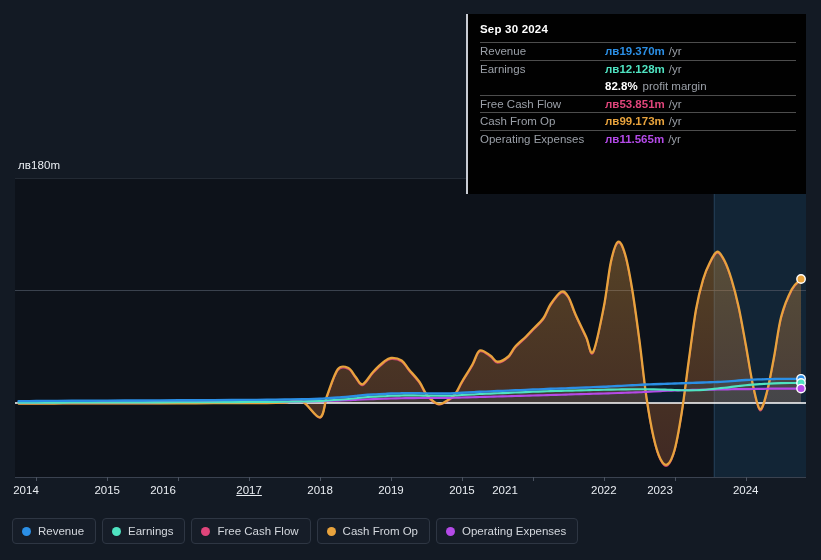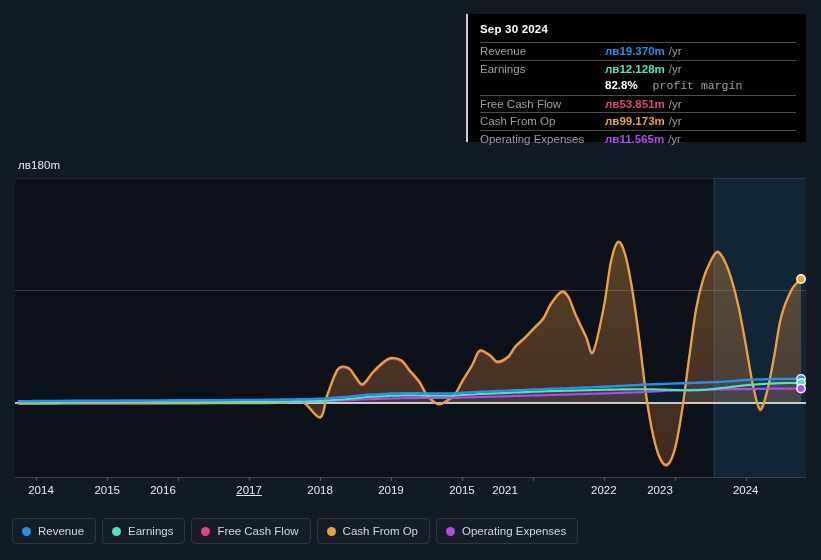--- a/index.html
+++ b/index.html
@@ -41,21 +41,21 @@
     background: #3a4250;
   }
   .x-tick-mark {
     position: absolute; top: 477px; width: 1px; height: 4px; background: #4a5260;
   }
 
   
   .tooltip {
     position: absolute;
     left: 466px; top: 14px;
-    width: 340px; height: 128px;
+    width: 340px; height: 180px;
     background: #010101;
     border-left: 2px solid #c8ccd4;
     padding: 9px 10px 4px 12px;
   }
   .tt-title {
     color: #ffffff;
     font-size: 11.5px;
     font-weight: bold;
     padding-bottom: 7px;
     letter-spacing: .2px;
@@ -73,21 +73,21 @@
     color: #9ba0a8;
     white-space: nowrap;
   }
   .tt-val {
     font-weight: bold;
     white-space: nowrap;
   }
   .tt-cur { font-weight: bold; }
   .tt-unit { color: #9ba0a8; font-weight: normal; margin-left: 4px; }
   .tt-margin-val { color: #ffffff; font-weight: bold; }
-  .tt-margin-txt { color: #9ba0a8; margin-left: 15px; font-family: Liberation Mono, monospace; }
+  .tt-margin-txt { color: #9ba0a8; margin-left: 5px; }
 
   
   .legend {
     position: absolute; left: 12px; top: 518px;
     display: flex; gap: 6px;
   }
   .legend-item {
     display: flex; align-items: center; gap: 7px;
     border: 1px solid #2e3643;
     border-radius: 4px;
@@ -143,21 +143,21 @@
         <path d="M3.55,223.13C6.50,223.10 15.37,223.04 21.28,223.00C27.19,222.96 33.11,222.92 39.02,222.88C44.93,222.83 50.84,222.77 56.75,222.75C62.67,222.73 68.58,222.77 74.49,222.75C80.40,222.73 86.31,222.67 92.22,222.63C98.14,222.58 104.05,222.52 109.96,222.50C115.87,222.48 121.78,222.52 127.70,222.50C133.61,222.48 139.52,222.42 145.43,222.38C151.34,222.33 157.25,222.27 163.17,222.25C169.08,222.23 174.99,222.27 180.90,222.25C186.81,222.23 192.72,222.17 198.64,222.12C204.55,222.08 210.46,222.04 216.37,222.00C222.28,221.96 228.20,221.92 234.11,221.88C240.02,221.83 245.93,221.81 251.84,221.75C257.75,221.69 263.67,221.58 269.58,221.50C275.49,221.42 281.40,221.38 287.31,221.25C293.23,221.13 300.91,220.92 305.05,220.75C309.19,220.58 309.19,220.46 312.14,220.25C315.10,220.04 319.24,219.75 322.78,219.50C326.33,219.25 330.47,219.00 333.43,218.75C336.38,218.50 338.16,218.25 340.52,218.00C342.88,217.75 344.66,217.50 347.61,217.25C350.57,217.00 354.71,216.71 358.26,216.50C361.80,216.29 365.94,216.17 368.90,216.00C371.85,215.83 373.04,215.63 375.99,215.50C378.95,215.38 383.68,215.31 386.63,215.25C389.59,215.19 390.77,215.13 393.73,215.13C396.68,215.13 401.41,215.21 404.37,215.25C407.32,215.29 408.51,215.33 411.46,215.38C414.42,215.42 419.15,215.48 422.10,215.50C425.06,215.52 426.24,215.54 429.20,215.50C432.15,215.46 436.88,215.37 439.84,215.25C442.79,215.12 443.98,214.92 446.93,214.75C449.89,214.58 454.62,214.42 457.57,214.25C460.53,214.08 461.71,213.90 464.67,213.75C467.62,213.60 472.35,213.50 475.31,213.37C478.27,213.25 479.45,213.13 482.40,213.00C485.36,212.88 490.09,212.75 493.04,212.63C496.00,212.50 497.18,212.38 500.14,212.25C503.09,212.13 507.82,212.00 510.78,211.88C513.74,211.75 514.92,211.63 517.87,211.50C520.83,211.38 525.56,211.25 528.52,211.13C531.47,211.00 532.65,210.85 535.61,210.75C538.57,210.65 543.30,210.60 546.25,210.50C549.21,210.40 550.98,210.23 553.35,210.13C555.71,210.02 557.48,209.98 560.44,209.88C563.40,209.77 568.12,209.63 571.08,209.50C574.04,209.38 575.22,209.25 578.17,209.13C581.13,209.00 585.86,208.88 588.82,208.75C591.77,208.63 593.55,208.50 595.91,208.38C598.28,208.25 600.64,208.13 603.00,208.00C605.37,207.88 607.73,207.75 610.10,207.62C612.46,207.50 614.83,207.38 617.19,207.25C619.56,207.13 621.92,207.00 624.29,206.88C626.65,206.75 629.02,206.60 631.38,206.50C633.75,206.40 636.11,206.33 638.48,206.25C640.84,206.17 643.20,206.08 645.57,206.00C647.93,205.92 650.30,205.83 652.66,205.75C655.03,205.67 657.39,205.58 659.76,205.50C662.12,205.42 664.49,205.33 666.85,205.25C669.22,205.17 671.58,205.08 673.95,205.00C676.31,204.92 678.68,204.83 681.04,204.75C683.41,204.67 685.77,204.58 688.13,204.50C690.50,204.42 692.86,204.33 695.23,204.25C697.59,204.17 699.96,204.10 702.32,204.00C704.69,203.90 707.05,203.77 709.42,203.63C711.78,203.48 714.15,203.31 716.51,203.13C718.88,202.94 721.24,202.69 723.61,202.50C725.97,202.31 728.33,202.15 730.70,202.00C733.06,201.85 735.43,201.73 737.79,201.63C740.16,201.52 742.52,201.46 744.89,201.38C747.25,201.29 749.62,201.19 751.98,201.13C754.35,201.06 756.71,201.04 759.08,201.00C761.44,200.96 763.21,200.91 766.17,200.88C769.13,200.84 773.50,200.83 776.81,200.81C780.12,200.80 784.50,200.79 786.03,200.79" fill="none" stroke="#2b8fe6" stroke-width="2.3" stroke-linecap="round" stroke-linejoin="round" opacity="1"></path>
       </g>
       <circle cx="786.0340807174933" cy="101" r="4.2" fill="#e8a33d" stroke="#ffffff" stroke-width="1.4"></circle>
       <circle cx="786.0340807174933" cy="200.7875" r="4.2" fill="#2b8fe6" stroke="#ffffff" stroke-width="1.4"></circle>
       <circle cx="786.0340807174933" cy="204.9375" r="4.2" fill="#4fe3c1" stroke="#ffffff" stroke-width="1.4"></circle>
       <circle cx="786.0340807174933" cy="210.54999999999998" r="4.2" fill="#b44ae8" stroke="#ffffff" stroke-width="1.4"></circle>
     </svg>
 
   <div class="x-axis-line"></div>
   <div class="x-axis" id="x-axis">
-      <div class="x-tick" style="left: 26px;">2014</div>
+      <div class="x-tick" style="left: 11px;">2014</div>
       <div class="x-tick" style="left: 92.2242px;">2015</div>
       <div class="x-tick" style="left: 148px; text-align: center;">2016</div>
       <div class="x-tick" style="left: 234.108px; text-decoration: underline;">2017</div>
       <div class="x-tick" style="left: 305.049px;">2018</div>
       <div class="x-tick" style="left: 375.991px;">2019</div>
       <div class="x-tick" style="left: 446.933px;">2015</div>
       <div class="x-tick" style="left: 490px;">2021</div>
       <div class="x-tick" style="left: 588.816px;">2022</div>
       <div class="x-tick" style="left: 645px; text-align: center;">2023</div>
       <div class="x-tick" style="left: 730.7px;">2024</div>

